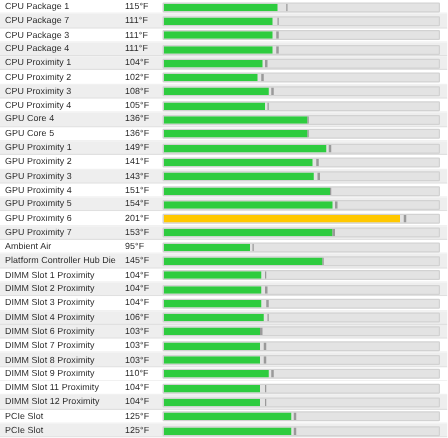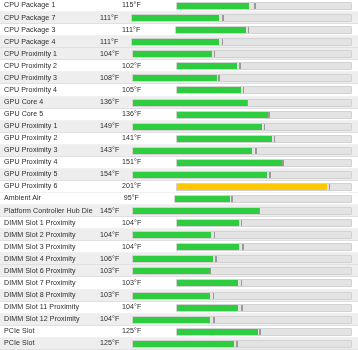--- a/index.html
+++ b/index.html
@@ -16,41 +16,40 @@
     box-sizing:border-box;
     background:#fff;
   }
   .row{
     flex:1 1 0;
     display:flex;align-items:center;
     box-sizing:border-box;
     min-height:0;
     position:relative;
   }
-  .row.odd{background:#ffffff;gap:22px;}
+  .row.odd{background:#ffffff;}
   .row.even{background:#eeeeee;}
   .row::after{
     content:"";position:absolute;left:0;right:0;bottom:0;height:1px;
     background:rgba(0,0,0,0.055);
   }
   .label{
     flex:0 0 100px;
     padding-left:4px;
     font-size:7.1px;
     line-height:1;
     color:#2b2b2b;
     white-space:nowrap;
     overflow:hidden;
     box-sizing:border-box;
     letter-spacing:0.01em;
   }
   .value{
     flex:0 0 30px;
-    text-align:right;
-    padding-right:13px;
+    padding-right:3px;
     font-size:7.1px;
     line-height:1;
     color:#2b2b2b;
     white-space:nowrap;
     box-sizing:border-box;
     letter-spacing:0.01em;
   }
   .bar-cell{
     flex:1 1 auto;
     height:100%;
@@ -236,20 +235,30 @@
     <div class="row odd">
       <div class="label">GPU Proximity 6</div>
       <div class="value">201°F</div>
       <div class="bar-cell">
         <div class="track">
           <div class="fill warn" style="width: 86.1%;"></div>
           <div class="peak" style="left: 87.3%;"></div>
         </div>
       </div>
     </div>
+    <div class="row even">
+      <div class="label">GPU Proximity 7</div>
+      <div class="value">153°F</div>
+      <div class="bar-cell">
+        <div class="track">
+          <div class="fill" style="width: 61.5%;"></div>
+          <div class="peak" style="left: 61.5%;"></div>
+        </div>
+      </div>
+    </div>
     <div class="row odd">
       <div class="label">Ambient Air</div>
       <div class="value">95°F</div>
       <div class="bar-cell">
         <div class="track">
           <div class="fill" style="width: 31.2%;"></div>
           <div class="peak" style="left: 32.1%;"></div>
         </div>
       </div>
     </div>
@@ -323,20 +332,30 @@
         </div>
       </div>
     </div>
     <div class="row even">
       <div class="label">DIMM Slot 8 Proximity</div>
       <div class="value">103°F</div>
       <div class="bar-cell">
         <div class="track">
           <div class="fill" style="width: 35.2%;"></div>
           <div class="peak" style="left: 36.4%;"></div>
+        </div>
+      </div>
+    </div>
+    <div class="row odd">
+      <div class="label">DIMM Slot 9 Proximity</div>
+      <div class="value">110°F</div>
+      <div class="bar-cell">
+        <div class="track">
+          <div class="fill" style="width: 38.2%;"></div>
+          <div class="peak" style="left: 39.1%;"></div>
         </div>
       </div>
     </div>
     <div class="row odd">
       <div class="label">DIMM Slot 11 Proximity</div>
       <div class="value">104°F</div>
       <div class="bar-cell">
         <div class="track">
           <div class="fill" style="width: 35.2%;"></div>
           <div class="peak" style="left: 36.7%;"></div>

